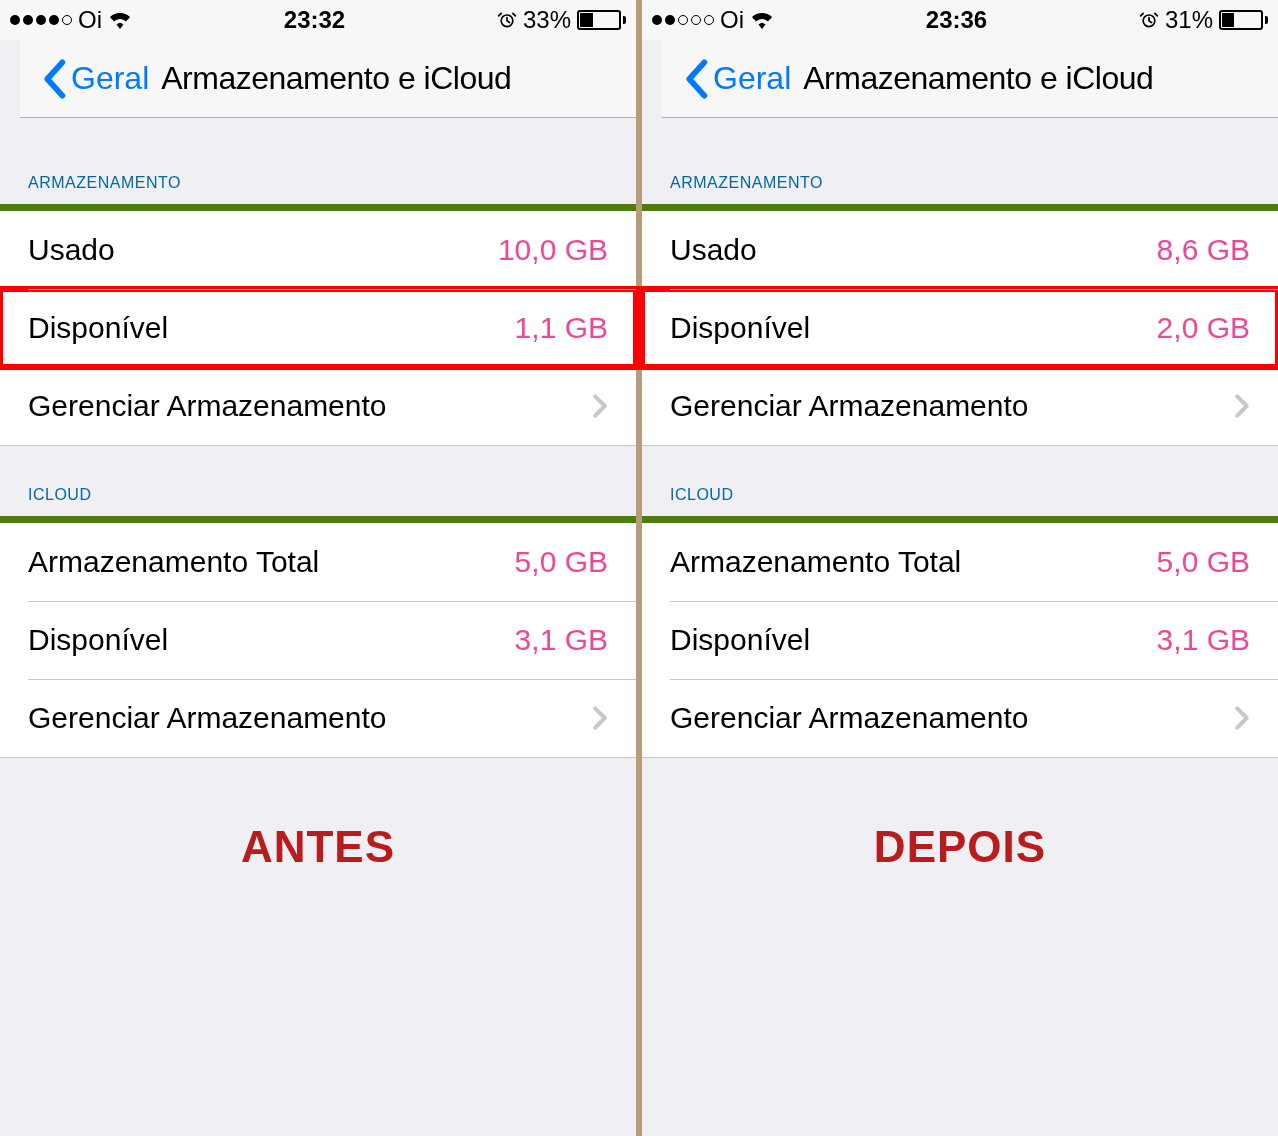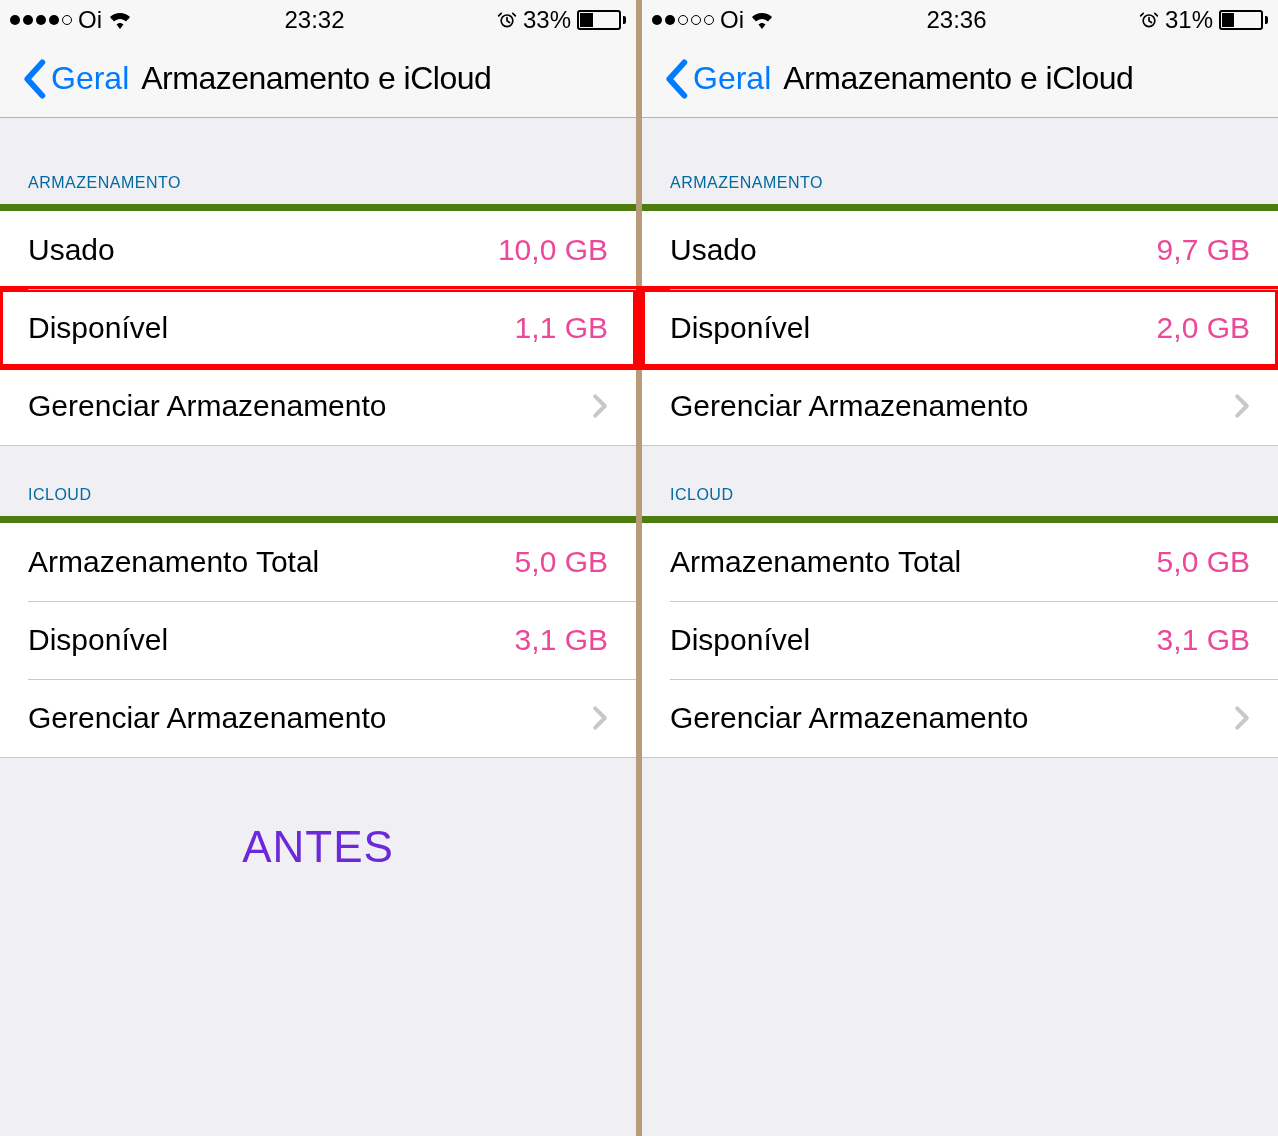--- a/index.html
+++ b/index.html
@@ -31,39 +31,40 @@
       background: #f7f7f8;
       display: flex;
       align-items: center;
       justify-content: space-between;
       padding: 8px 10px;
       font-size: 24px;
       font-weight: 500;
       color: #000;
     }
     .status-left, .status-right { display: flex; align-items: center; gap: 6px; }
-    .status-center { font-weight: 400; }
+    .status-center { font-weight: 700; }
     .signal-dots { display: flex; gap: 3px; align-items: center; }
     .dot { width: 10px; height: 10px; border-radius: 50%; background: #000; }
     .dot.empty { background: transparent; border: 1.5px solid #000; }
     .wifi-icon svg { width: 24px; height: 24px; display: block; }
     .alarm-icon svg { width: 20px; height: 20px; display: block; }
     .battery { display: flex; align-items: center; gap: 2px; }
     .battery-body { width: 44px; height: 20px; border: 2px solid #000; border-radius: 3px; position: relative; }
     .battery-fill { position: absolute; left: 1px; top: 1px; bottom: 1px; background: #000; }
     .battery-tip { width: 3px; height: 8px; background: #000; border-radius: 0 2px 2px 0; }
     
     .nav-bar {
       height: 78px;
       background: #f7f7f8;
       border-bottom: 1px solid #b2b2b2;
       display: flex;
       align-items: center;
       padding: 0 21px;
       gap: 2px;
+      margin-left: 20px;
     }
     .back-chevron svg { width: 26px; height: 40px; display: block; }
     .back-label { color: #007aff; font-size: 32px; font-weight: 400; margin-left: 2px; }
     .nav-title { color: #000; font-size: 32px; font-weight: 400; margin-left: 10px; letter-spacing: -0.5px; }
     
     .section-header {
       font-size: 16px;
       color: #0369a1;
       padding: 40px 28px 12px 28px;
       letter-spacing: 0.5px;
@@ -97,23 +98,23 @@
     .cell-chevron svg { width: 16px; height: 26px; display: block; }
     .cell.highlighted {
       outline: 6px solid #ff0000;
       outline-offset: -3px;
       z-index: 2;
     }
     
     .caption {
       text-align: center;
       font-size: 44px;
-      font-weight: 400;
+      font-weight: 700;
       letter-spacing: 1px;
-      color: #6d28d9;
+      color: #b91c1c;
       margin-top: 64px;
       font-family: "Arial Black", "Helvetica Neue", sans-serif;
       font-stretch: condensed;
     }
   </style>
 </head>
 <body>
 
 <div class="pane">
   <div class="status-bar">
@@ -249,21 +250,21 @@
         </svg>
     </span>
     <span class="back-label">Geral</span>
     <span class="nav-title">Armazenamento e iCloud</span>
   </div>
 
   <div class="section-header first">ARMAZENAMENTO</div>
   <div class="cell-group">
     <div class="cell">
       <span>Usado</span>
-      <span class="cell-value">9,7 GB</span>
+      <span class="cell-value">8,6 GB</span>
     </div>
     <div class="cell highlighted">
       <span>Disponível</span>
       <span class="cell-value">2,0 GB</span>
     </div>
     <div class="cell">
       <span>Gerenciar Armazenamento</span>
       <span class="cell-chevron">
         <svg viewBox="0 0 10 16">
             <path d="M2 2l6 6-6 6" stroke="#c7c7cc" stroke-width="2.5" fill="none" stroke-linecap="round" stroke-linejoin="round"></path>
@@ -285,13 +286,14 @@
     <div class="cell">
       <span>Gerenciar Armazenamento</span>
       <span class="cell-chevron">
         <svg viewBox="0 0 10 16">
             <path d="M2 2l6 6-6 6" stroke="#c7c7cc" stroke-width="2.5" fill="none" stroke-linecap="round" stroke-linejoin="round"></path>
           </svg>
       </span>
     </div>
   </div>
 
+  <div class="caption">DEPOIS</div>
 </div>
 
 </body></html>

